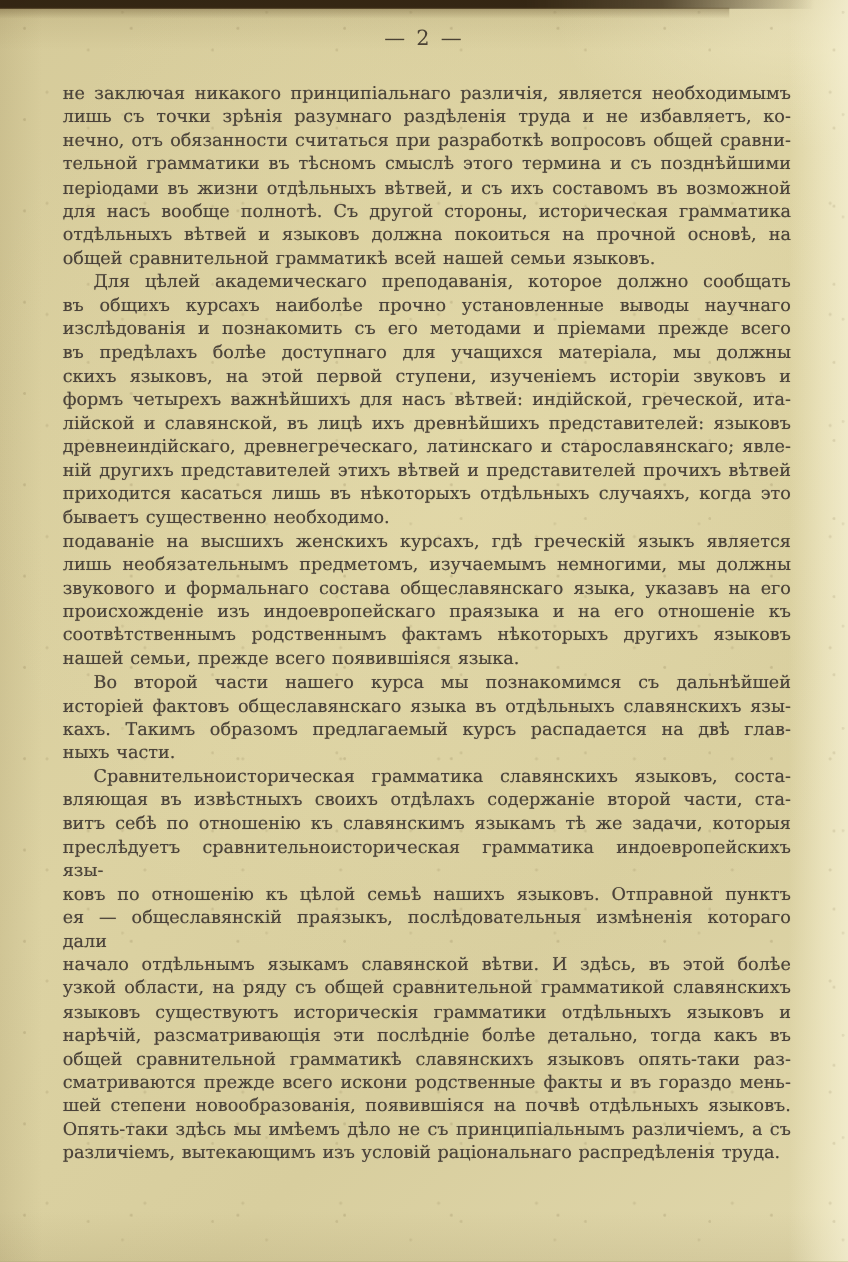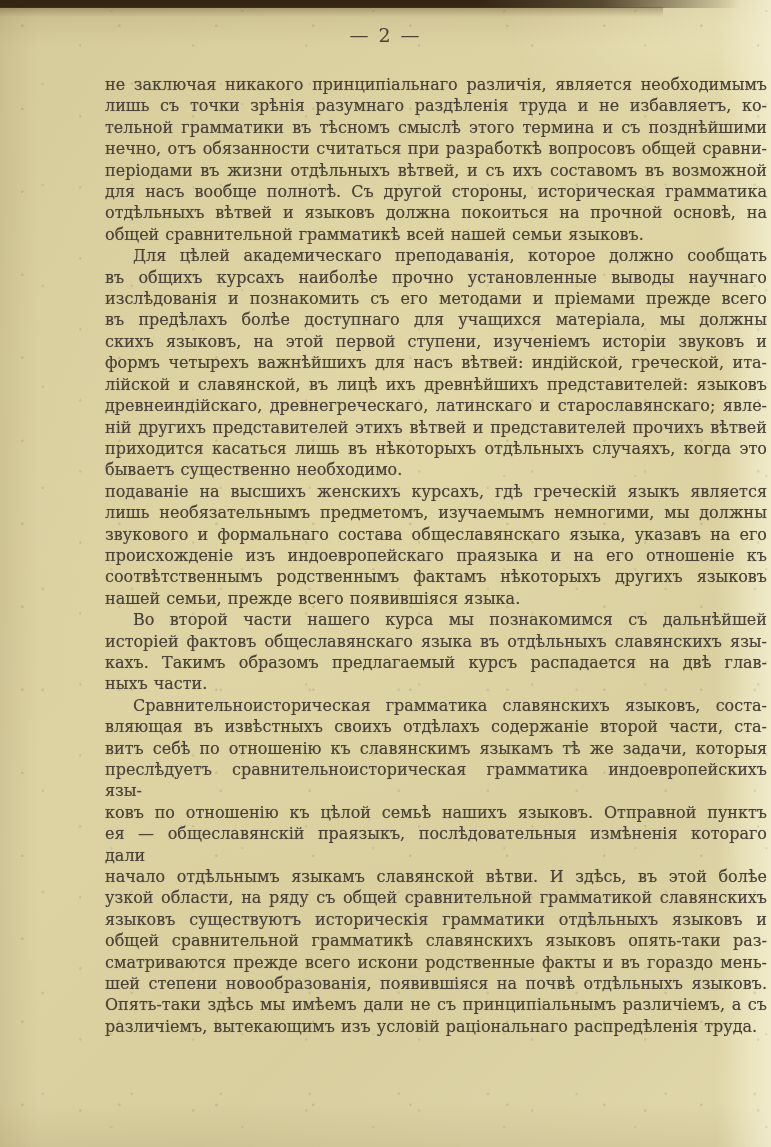--- a/index.html
+++ b/index.html
@@ -59,26 +59,26 @@
   .line.last{text-align-last:left;}
   .line.ind{text-indent:28px;}
 </style>
 </head>
 <body>
 
 <div class="scan" style="color: rgb(75, 67, 58);">
   <div class="edge-top"></div>
   <div class="edge-top-shadow"></div>
   <div class="pageno">— 2 —</div>
-  <div class="text-col" style="color: rgb(75, 67, 58); margin-left: 48px;">
+  <div class="text-col" style="color: rgb(75, 67, 58);">
       <div class="para">
         <div class="line">не заключая никакого принципіальнаго различія, является необходимымъ</div>
         <div class="line">лишь съ точки зрѣнія разумнаго раздѣленія труда и не избавляетъ, ко-</div>
+        <div class="line">нечно, отъ обязанности считаться при разработкѣ вопросовъ общей сравни-</div>
         <div class="line">тельной грамматики въ тѣсномъ смыслѣ этого термина и съ позднѣйшими</div>
-        <div class="line">нечно, отъ обязанности считаться при разработкѣ вопросовъ общей сравни-</div>
         <div class="line">періодами въ жизни отдѣльныхъ вѣтвей, и съ ихъ составомъ въ возможной</div>
         <div class="line">для насъ вообще полнотѣ. Съ другой стороны, историческая грамматика</div>
         <div class="line">отдѣльныхъ вѣтвей и языковъ должна покоиться на прочной основѣ, на</div>
         <div class="line last">общей сравнительной грамматикѣ всей нашей семьи языковъ.</div>
       </div>
       <div class="para">
         <div class="line ind">Для цѣлей академическаго преподаванія, которое должно сообщать</div>
         <div class="line">въ общихъ курсахъ наиболѣе прочно установленные выводы научнаго</div>
         <div class="line">изслѣдованія и познакомить съ его методами и пріемами прежде всего</div>
         <div class="line">въ предѣлахъ болѣе доступнаго для учащихся матеріала, мы должны</div>
@@ -107,20 +107,21 @@
       <div class="para">
         <div class="line ind">Сравнительноисторическая грамматика славянскихъ языковъ, соста-</div>
         <div class="line">вляющая въ извѣстныхъ своихъ отдѣлахъ содержаніе второй части, ста-</div>
         <div class="line">витъ себѣ по отношенію къ славянскимъ языкамъ тѣ же задачи, которыя</div>
         <div class="line">преслѣдуетъ сравнительноисторическая грамматика индоевропейскихъ язы-</div>
         <div class="line">ковъ по отношенію къ цѣлой семьѣ нашихъ языковъ. Отправной пунктъ</div>
         <div class="line">ея — общеславянскій праязыкъ, послѣдовательныя измѣненія котораго дали</div>
         <div class="line">начало отдѣльнымъ языкамъ славянской вѣтви. И здѣсь, въ этой болѣе</div>
         <div class="line">узкой области, на ряду съ общей сравнительной грамматикой славянскихъ</div>
         <div class="line">языковъ существуютъ историческія грамматики отдѣльныхъ языковъ и</div>
+        <div class="line">нарѣчій, разсматривающія эти послѣдніе болѣе детально, тогда какъ въ</div>
         <div class="line">общей сравнительной грамматикѣ славянскихъ языковъ опять-таки раз-</div>
         <div class="line">сматриваются прежде всего искони родственные факты и въ гораздо мень-</div>
         <div class="line">шей степени новообразованія, появившіяся на почвѣ отдѣльныхъ языковъ.</div>
-        <div class="line">Опять-таки здѣсь мы имѣемъ дали не съ принципіальнымъ различіемъ, а съ</div>
+        <div class="line">Опять-таки здѣсь мы имѣемъ дѣло не съ принципіальнымъ различіемъ, а съ</div>
         <div class="line last">различіемъ, вытекающимъ изъ условій раціональнаго распредѣленія труда.</div>
       </div>
     </div>
 </div>
 
 </body></html>

